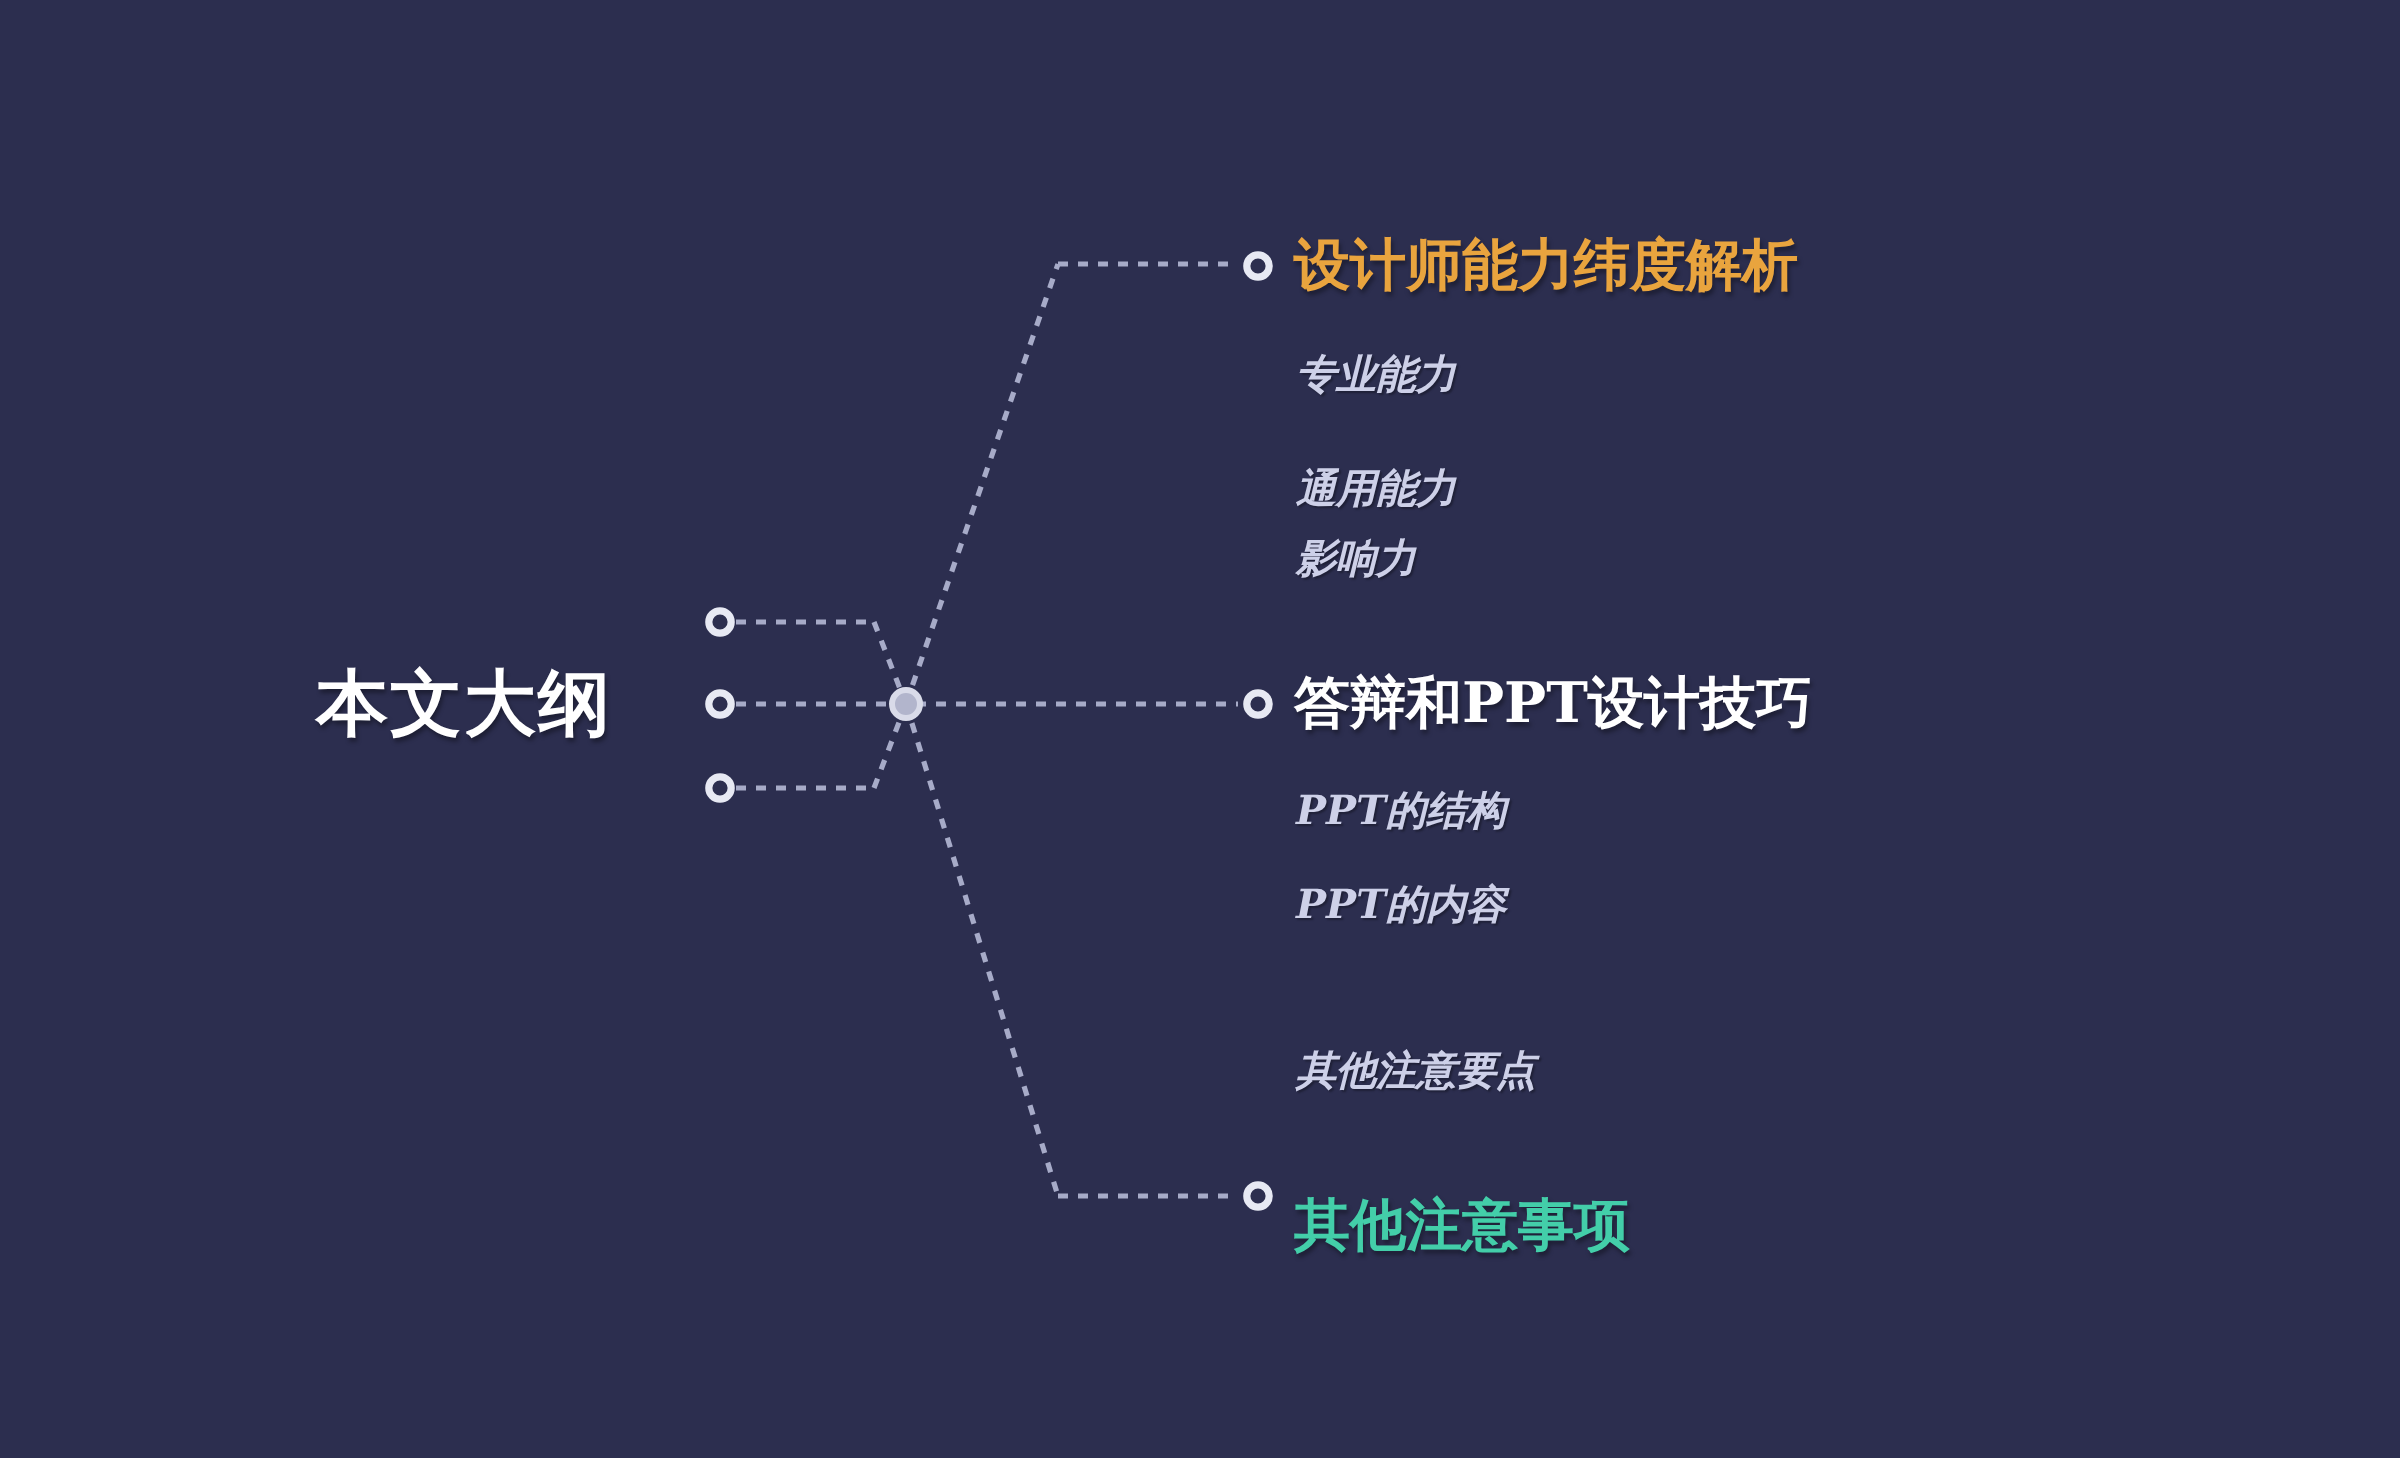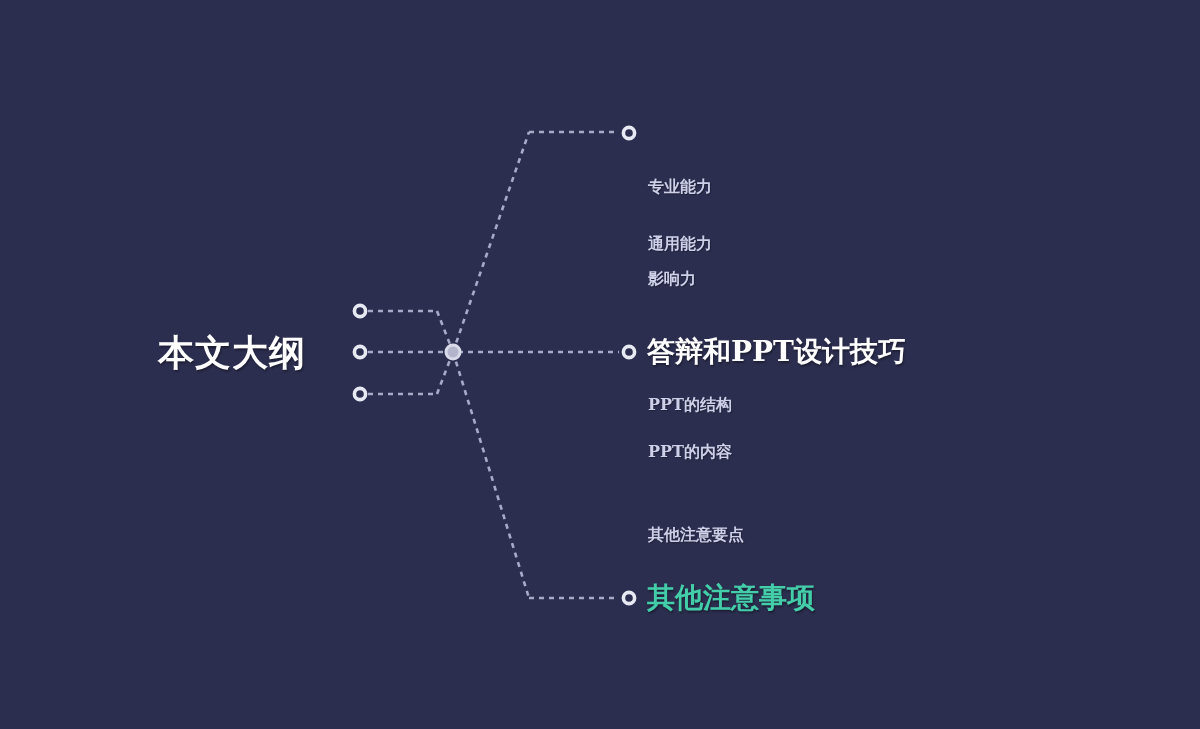--- a/index.html
+++ b/index.html
@@ -51,27 +51,28 @@
     color: #ffffff;
     letter-spacing: 1px;
   }
   .branch-title {
     left: 647px;
     font-size: 28px;
     line-height: 34px;
   }
   .bt-1 { top: 116px; color: #e9a43e; }
   .bt-2 { top: 335px; color: #ffffff; }
-  .bt-3 { top: 581px; color: #43cea9; }
+  .bt-3 { top: 596px; color: #43cea9; }
   .sub-item {
     left: 648px;
-    font-size: 16px;
+    font-size: 20px;
     line-height: 22px;
     color: #cdd0e8;
     text-shadow: 1px 1px 1px rgba(0,0,0,0.3);
+    font-style: italic;
   }
   .s1-0 { top: 176px; }
   .s1-1 { top: 221px; margin-top: 12px; }
   .s1-2 { top: 268px; }
   .s2-0 { top: 394px; }
   .s2-1 { top: 441px; }
   .s2-2 { top: 510px; margin-top: 14px; }
 </style>
 </head>
 <body>
@@ -97,20 +98,21 @@
 
     <circle class="ring" cx="629" cy="133" r="5.6"></circle>
     <circle class="ring" cx="629" cy="352" r="5.6"></circle>
     <circle class="ring" cx="629" cy="598" r="5.6"></circle>
 
     <circle class="hubnode" cx="453" cy="352" r="7"></circle>
   </svg>
 
   <div class="txt root-title">本文大纲</div>
 
+  <div class="txt branch-title bt-1">设计师能力纬度解析</div>
   <div class="txt sub-item s1-0">专业能力</div>
   <div class="txt sub-item s1-1">通用能力</div>
   <div class="txt sub-item s1-2">影响力</div>
 
   <div class="txt branch-title bt-2">答辩和PPT设计技巧</div>
   <div class="txt sub-item s2-0">PPT的结构</div>
   <div class="txt sub-item s2-1">PPT的内容</div>
   <div class="txt sub-item s2-2">其他注意要点</div>
 
   <div class="txt branch-title bt-3">其他注意事项</div>

